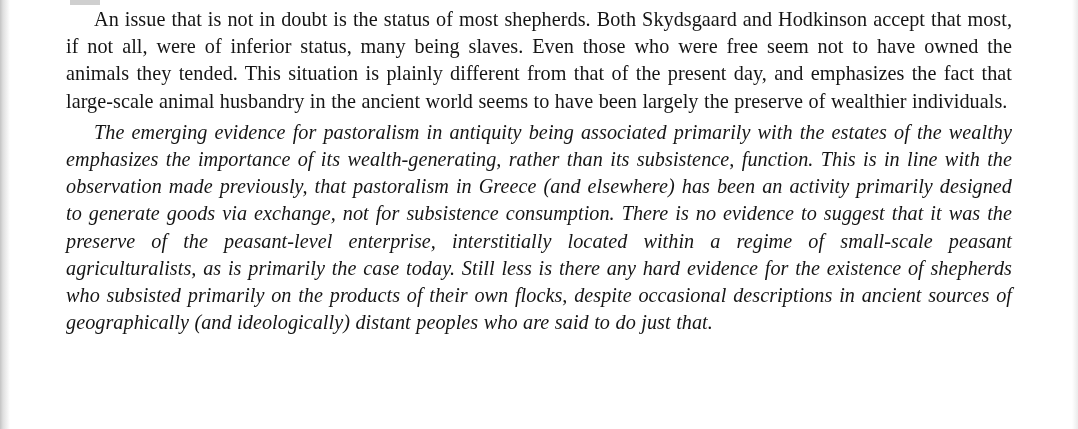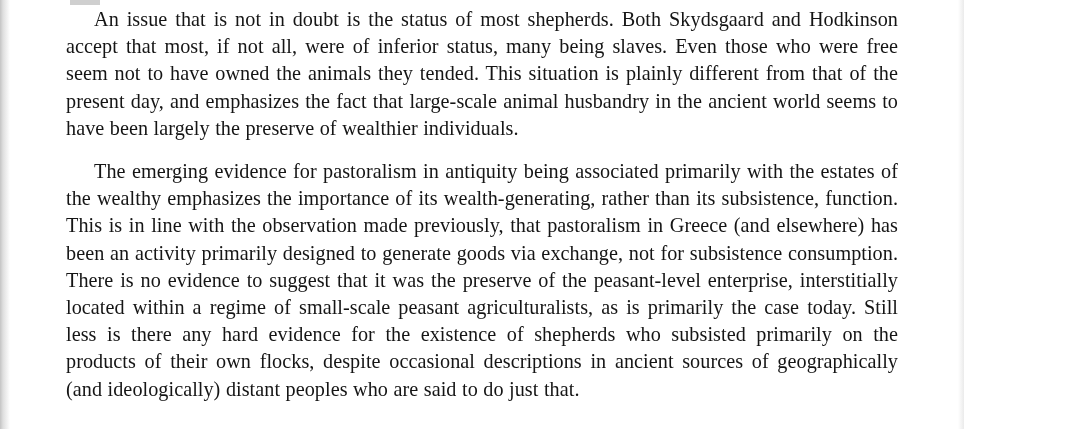--- a/index.html
+++ b/index.html
@@ -9,21 +9,21 @@
   }
   body {
     width: 1078px;
     height: 429px;
     overflow: hidden;
     font-family: "Liberation Serif", serif;
     color: #151515;
   }
   .page {
     position: relative;
-    width: 964px;
+    width: 1078px;
     height: 429px;
     background: #ffffff;
     box-sizing: border-box;
     padding: 6px 66px 0 66px;
   }
   .scan-edge {
     position: absolute;
     left: 0;
     top: 0;
     width: 10px;
@@ -55,21 +55,22 @@
     font-size: 20.2px;
     line-height: 27.2px;
     letter-spacing: 0.05px;
     word-spacing: 0.4px;
     -webkit-font-smoothing: antialiased;
   }
   p.indent {
     text-indent: 28px;
   }
   p + p {
-    margin-top: 16px;
+    margin-top: 4px;
+    font-style: italic;
   }
 </style>
 </head>
 <body>
 
 <div class="page">
   <div class="scan-edge"></div>
   <div class="scan-edge-right"></div>
   <div class="stub-line"></div>
 

